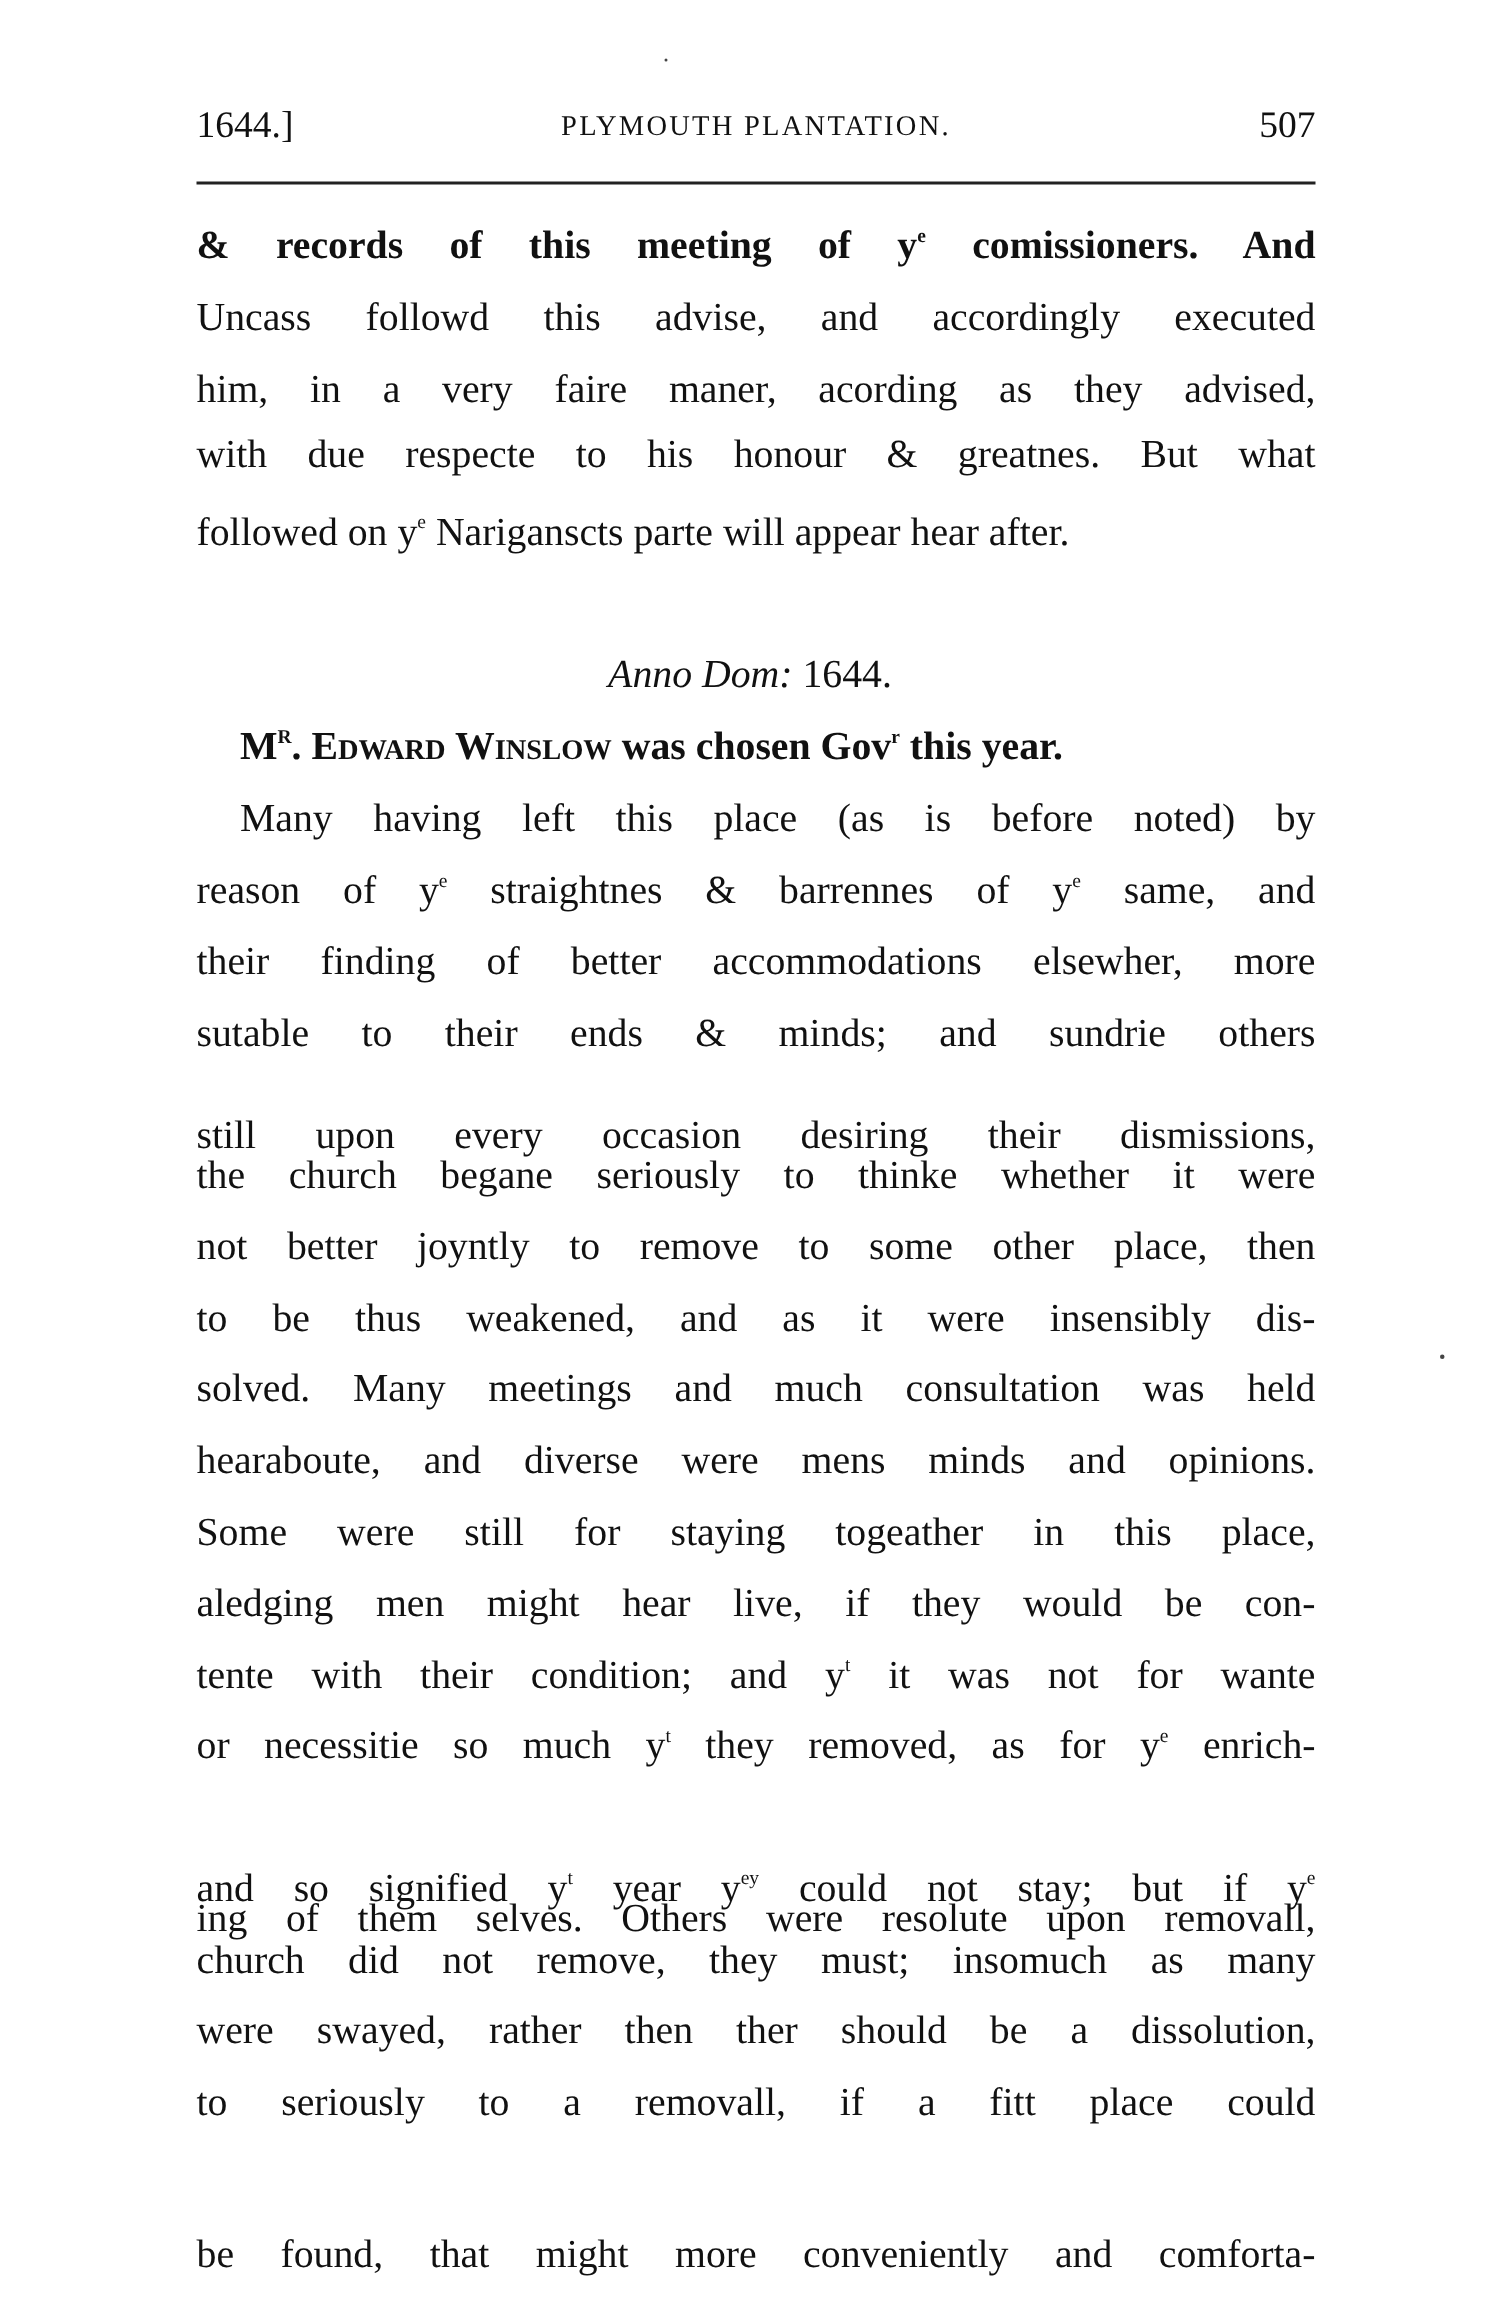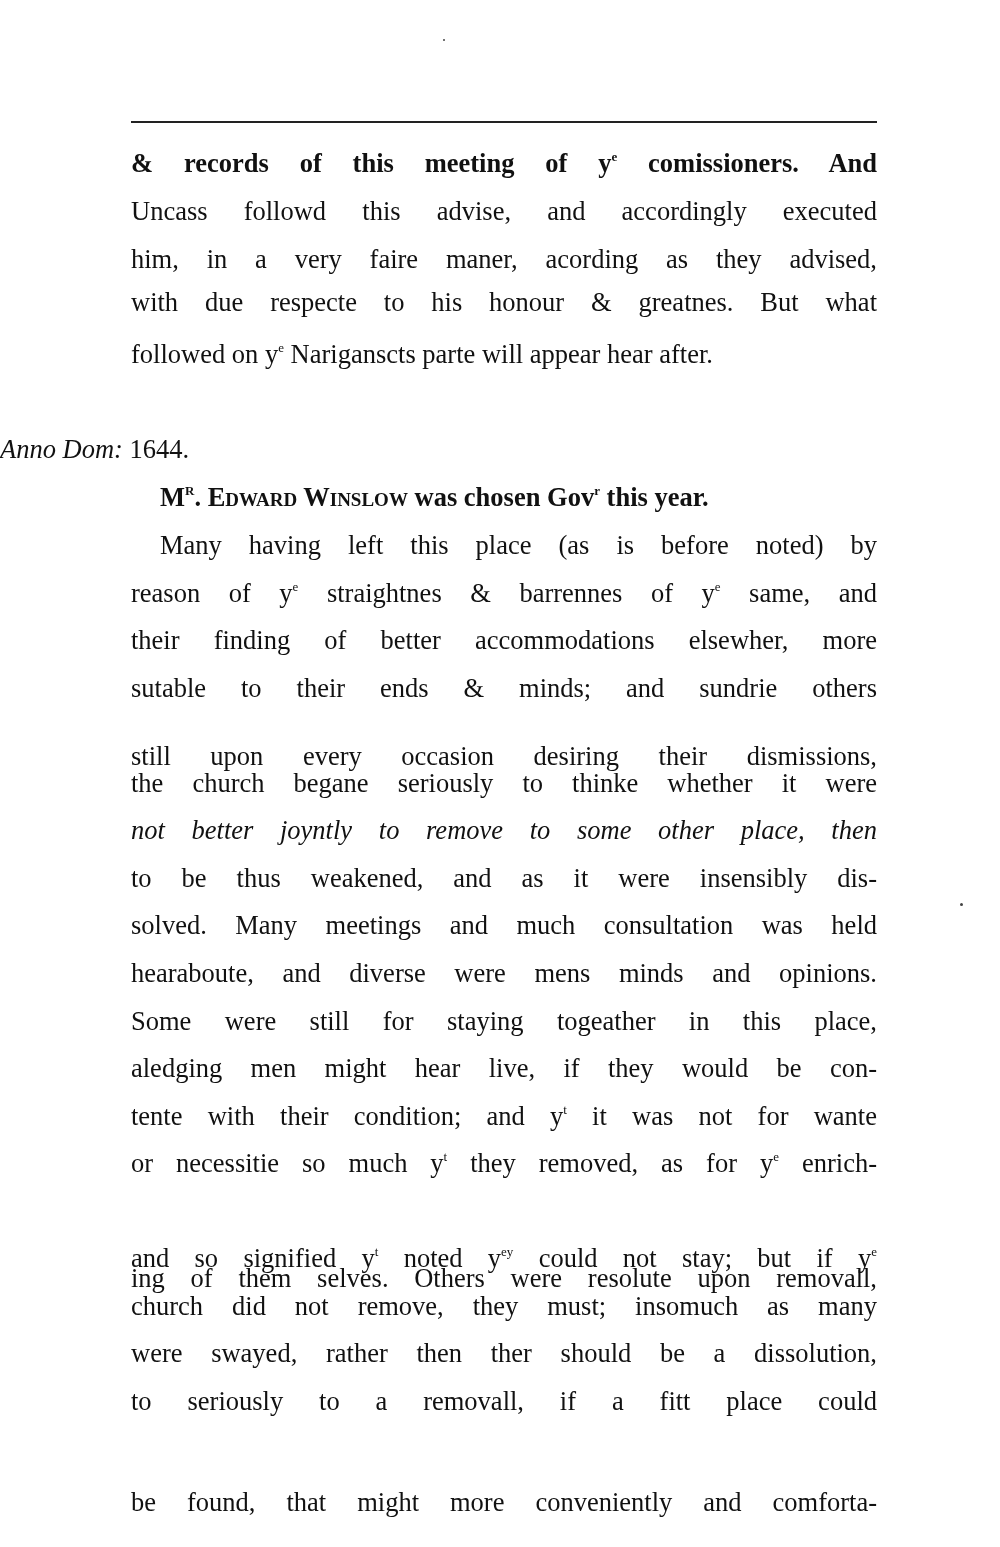--- a/index.html
+++ b/index.html
@@ -12,32 +12,37 @@
   .hdr-center { position: absolute; left: 0; right: 0; text-align: center; top: 4px;
                 font-size: 19px; letter-spacing: 1.5px; font-variant: small-caps; }
   .hdr-right { position: absolute; right: 0; top: 0; }
   .rule { position: absolute; left: 131px; width: 746px; top: 121px; height: 0;
           border-top: 2px solid #222; }
   .line { position: absolute; left: 131px; width: 746px; height: 40px;
           font-size: 26.5px; line-height: 40px; white-space: nowrap;
           text-align: justify; text-align-last: justify; }
   .line.last { text-align-last: left; }
   .line.ind { left: 160px; width: 717px; }
-  .centered { position: absolute; left: 0; width: 1000px; 
+  .centered { position: absolute; left: 0; width: 1000px; text-align: center;
               font-size: 26.5px; line-height: 40px; }
   .centered i { font-style: italic; }
   sup { font-size: 13px; vertical-align: 11px; line-height: 0; }
   .sc { font-variant: small-caps; }
   .speck { position: absolute; background: #444; border-radius: 50%; }
 </style>
 </head>
 <body>
 
 <div class="page">
 
+  <div class="header">
+    <span class="hdr-left">1644.]</span>
+    <span class="hdr-center">PLYMOUTH PLANTATION.</span>
+    <span class="hdr-right">507</span>
+  </div>
   <div class="rule"></div>
 
   <div id="cont">
       <div class="line" style="top: 143px; font-weight: bold;"><span>&amp; records of this meeting of y</span><sup>e</sup><span> comissioners.  And</span></div>
       <div class="line" style="top: 190.8px;"><span>Uncass followd this advise, and accordingly executed</span></div>
       <div class="line" style="top: 238.6px;"><span>him, in a very faire maner, acording as they advised,</span></div>
       <div class="line" style="top: 282px;"><span>with due respecte to his honour &amp; greatnes.  But what</span></div>
       <div class="line last" style="top: 334.2px;"><span>followed on y</span><sup>e</sup><span> Nariganscts parte will appear hear after.</span></div>
     </div>
 
@@ -49,30 +54,30 @@
 
   <div id="gov" class="line last" style="top: 477px; left: 160px; font-weight: bold;"><span>M</span><sup>R</sup><span>. </span><span class="sc">Edward Winslow</span><span> was chosen </span><span>Gov</span><sup>r</sup><span> this year.</span></div>
 
   <div id="body">
       <div class="line ind" style="top: 525px;"><span>Many having left this place (as is before noted) by</span></div>
       <div class="line" style="top: 572.55px;"><span>reason of y</span><sup>e</sup><span> straightnes &amp; barrennes of y</span><sup>e</sup><span> same, and</span></div>
       <div class="line" style="top: 620.1px;"><span>their finding of better accommodations elsewher, more</span></div>
       <div class="line" style="top: 667.65px;"><span>sutable to their ends &amp; minds; and sundrie others</span></div>
       <div class="line" style="top: 736px;"><span>still upon every occasion desiring their dismissions,</span></div>
       <div class="line" style="top: 762.75px;"><span>the church begane seriously to thinke whether it were</span></div>
-      <div class="line" style="top: 810.3px; font-style: italic;"><span>not better joyntly to remove to some other place, then</span></div>
+      <div class="line" style="top: 810.3px;"><span>not better joyntly to remove to some other place, then</span></div>
       <div class="line" style="top: 857.85px;"><span>to be thus weakened, and as it were insensibly dis-</span></div>
       <div class="line" style="top: 905.4px;"><span>solved.  Many meetings and much consultation was held</span></div>
       <div class="line" style="top: 952.95px;"><span>hearaboute, and diverse were mens minds and opinions.</span></div>
       <div class="line" style="top: 1000.5px;"><span>Some were still for staying togeather in this place,</span></div>
       <div class="line" style="top: 1048.05px;"><span>aledging men might hear live, if they would be con-</span></div>
       <div class="line" style="top: 1095.6px;"><span>tente with their condition; and y</span><sup>t</sup><span> it was not for wante</span></div>
       <div class="line" style="top: 1143.15px;"><span>or necessitie so much y</span><sup>t</sup><span> they removed, as for y</span><sup>e</sup><span> enrich-</span></div>
       <div class="line" style="top: 1258px;"><span>ing of them selves.  Others were resolute upon removall,</span></div>
-      <div class="line" style="top: 1238.25px;"><span>and so signified y</span><sup>t</sup><span> noted y</span><sup>ey</sup><span> could not stay; but if y</span><sup>e</sup></div>
+      <div class="line" style="top: 1238.25px;"><span>and so signified y</span><sup>t</sup><span> year y</span><sup>ey</sup><span> could not stay; but if y</span><sup>e</sup></div>
       <div class="line" style="top: 1285.8px;"><span>church did not remove, they must; insomuch as many</span></div>
       <div class="line" style="top: 1333.35px;"><span>were swayed, rather then ther should be a dissolution,</span></div>
       <div class="line" style="top: 1380.9px;"><span>to seriously to a removall, if a fitt place could</span></div>
       <div class="line" style="top: 1454px; margin-top: 28px;"><span>be found, that might more conveniently and comforta-</span></div>
     </div>
 
   <div class="speck" style="left:443px;top:39px;width:2px;height:2px;"></div>
   <div class="speck" style="left:960px;top:903px;width:3px;height:3px;"></div>
 </div>
 

